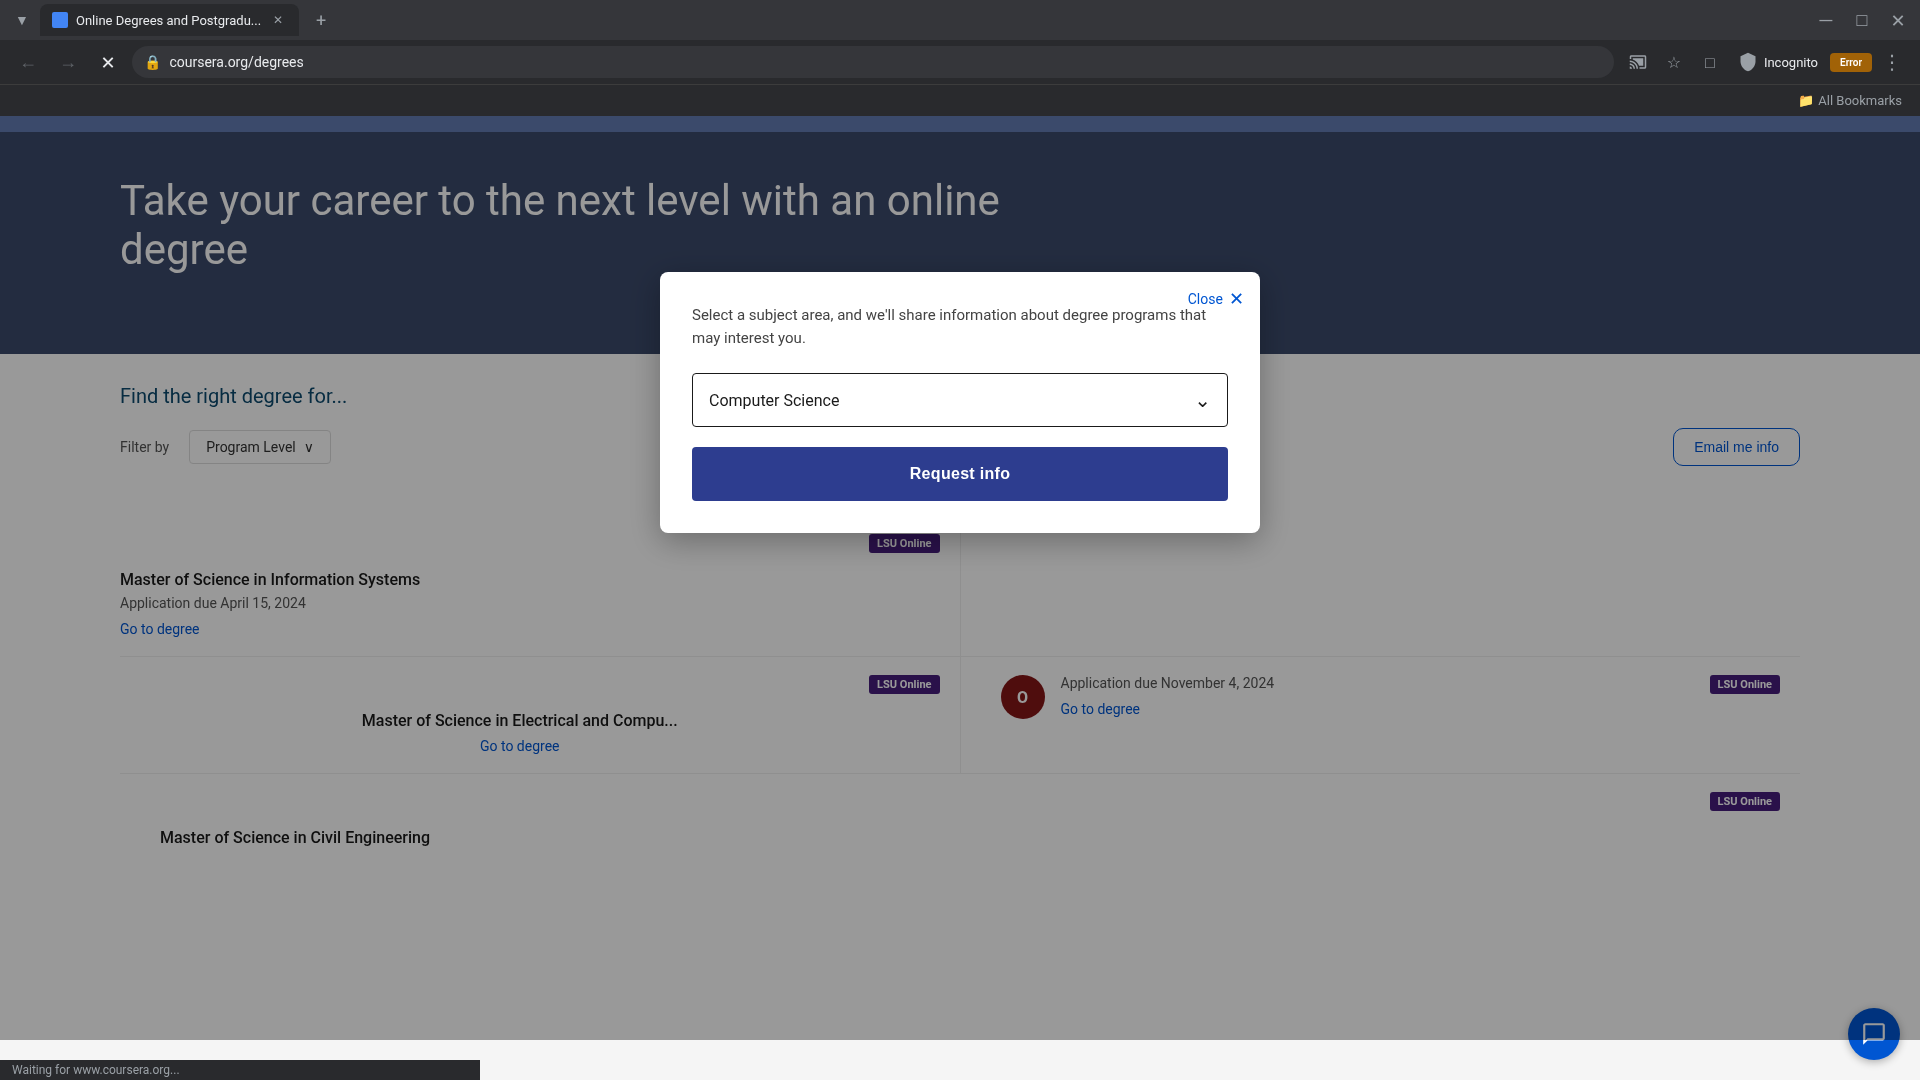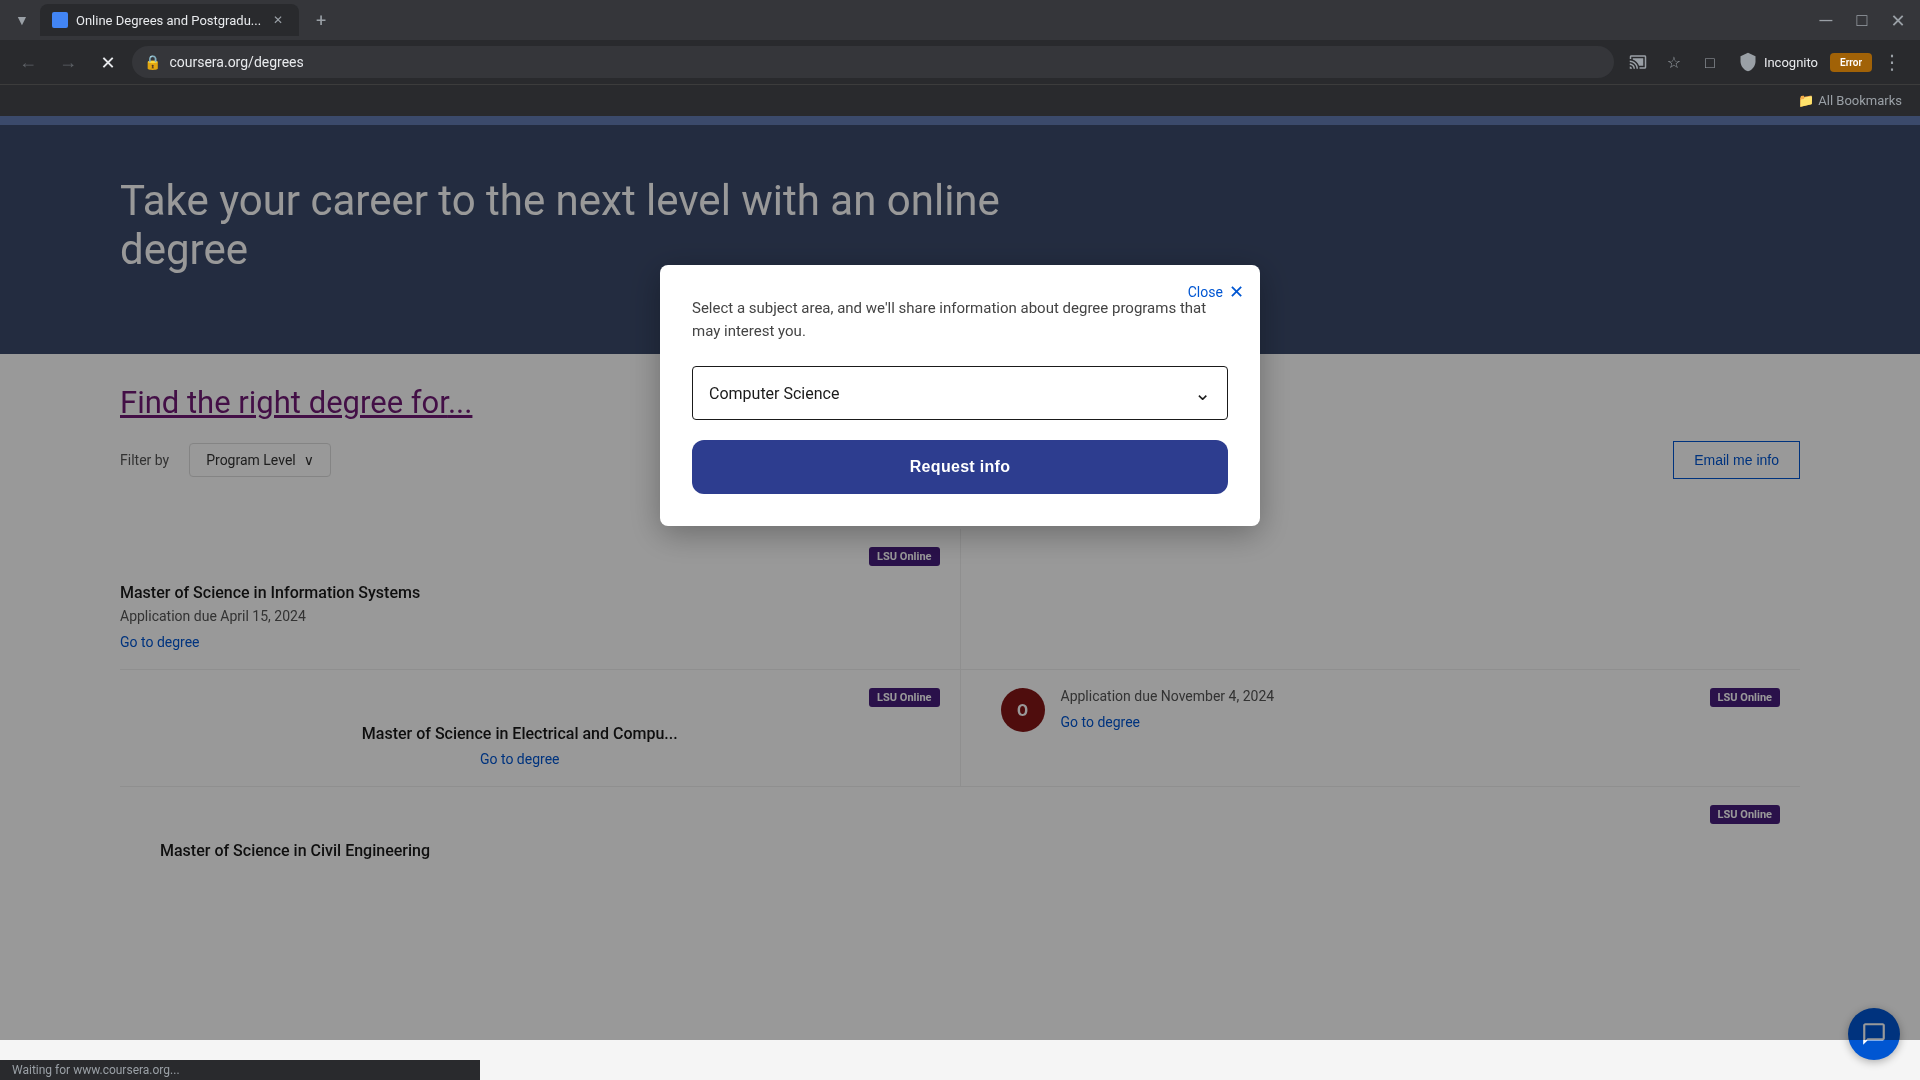--- a/index.html
+++ b/index.html
@@ -228,24 +228,23 @@
       color: white;
       max-width: 900px;
     }
 
     .content-section {
       background: white;
       padding: 30px 120px;
     }
 
     .find-degree-title {
-      font-size: 31px;
-      color: #701a75;
+      font-size: 20px;
+      color: #0c4a6e;
       font-weight: 400;
-      text-decoration: underline;
     }
 
     .filter-bar {
       display: flex;
       align-items: center;
       gap: 20px;
       margin-top: 20px;
       padding-bottom: 20px;
     }
 
@@ -265,21 +264,21 @@
       font-size: 14px;
       color: #333;
     }
 
     .email-me-btn {
       margin-left: auto;
       border: 1px solid #0056d2;
       color: #0056d2;
       background: white;
       padding: 10px 20px;
-      border-radius: 0;
+      border-radius: 10px;
       font-size: 14px;
       cursor: pointer;
       font-weight: 500;
     }
 
     .degree-list {
       padding: 0 120px;
       background: white;
     }
 
@@ -330,21 +329,21 @@
       justify-content: center;
       color: white;
       font-size: 24px;
       cursor: pointer;
       box-shadow: 0 2px 8px rgba(0,0,0,0.3);
     }
 
     
     .modal-overlay {
       position: absolute;
-      top: 9px;
+      top: 16px;
       left: 0;
       width: 100%;
       height: 100%;
       background: rgba(0,0,0,0.4);
       display: flex;
       align-items: flex-start;
       justify-content: center;
       padding-top: 140px;
       z-index: 100;
     }
@@ -420,21 +419,21 @@
     .subject-select-chevron {
       font-size: 20px;
       color: #1a1a1a;
     }
 
     .request-info-btn {
       width: 100%;
       background: #2d3d8f;
       color: white;
       border: none;
-      border-radius: 12px;
+      border-radius: 4px;
       padding: 18px;
       font-size: 16px;
       font-weight: 600;
       cursor: pointer;
       letter-spacing: 0.3px;
     }
   </style>
 </head>
 <body>
 

